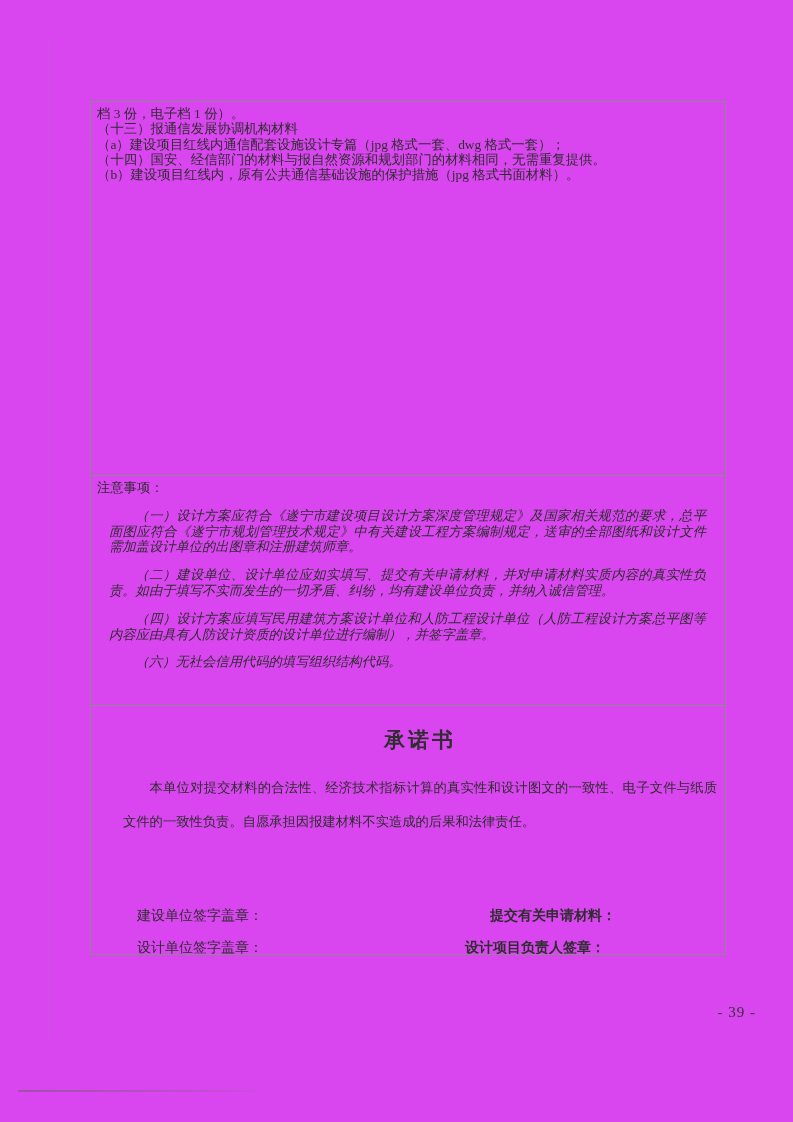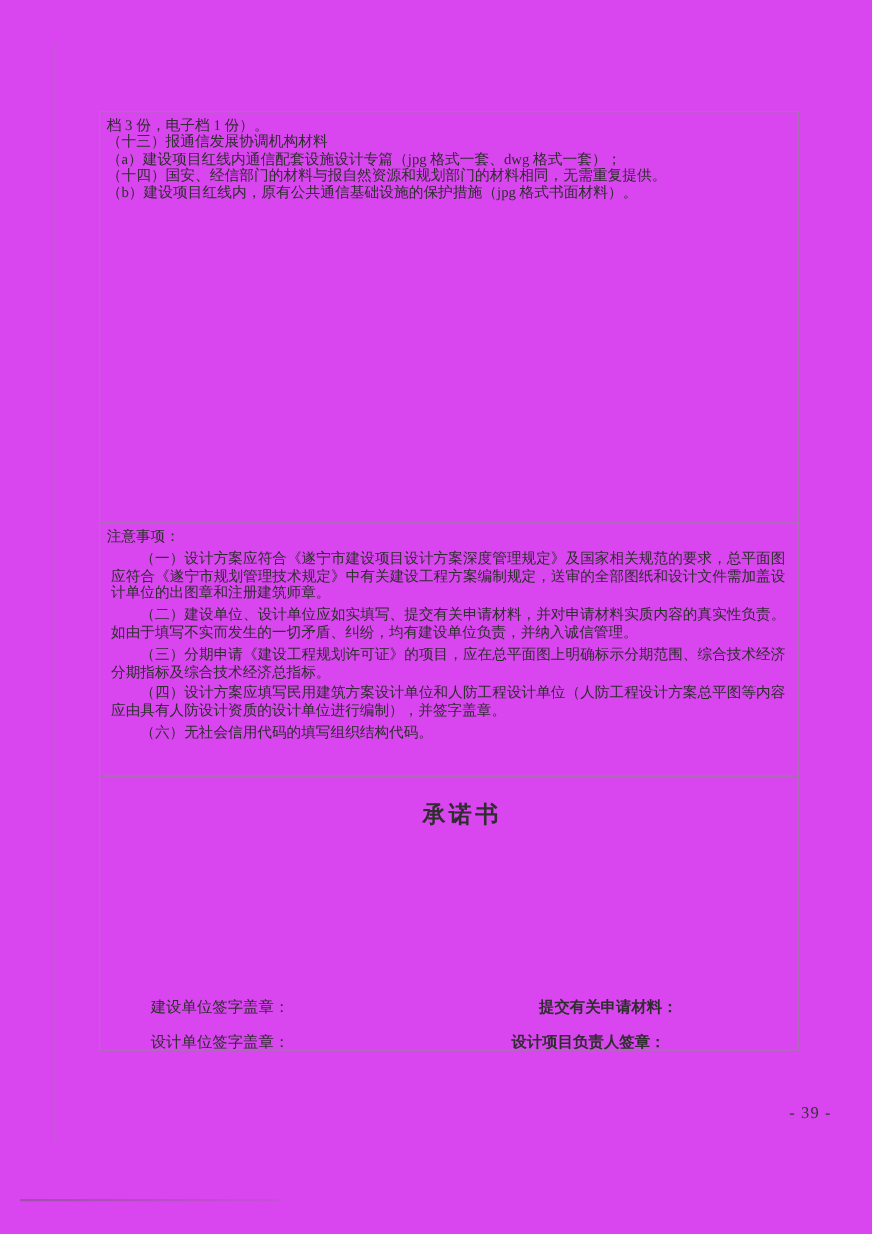--- a/index.html
+++ b/index.html
@@ -62,23 +62,24 @@
     height: 230px;
     border-bottom: 1px solid #8a8a8a;
     padding: 4px 7px 0 6px;
     font-size: 13.3px;
     line-height: 15.8px;
   }
   .section-notes .notes-heading {
     margin-bottom: 2px;
   }
   .section-notes p.note {
-    margin: 4px;
+    margin: 12px;
     text-indent: 2em;
     text-align: justify;
+    font-style: italic;
   }
   .section-commitment {
     position: relative;
     height: 248px;
     margin-left: 24px;
   }
   .commitment-title {
     text-align: center;
     font-size: 21px;
     font-weight: 600;
@@ -138,28 +139,28 @@
       <div>（十三）报通信发展协调机构材料</div>
       <div>（a）建设项目红线内通信配套设施设计专篇（jpg 格式一套、dwg 格式一套）；</div>
       <div>（十四）国安、经信部门的材料与报自然资源和规划部门的材料相同，无需重复提供。</div>
       <div>（b）建设项目红线内，原有公共通信基础设施的保护措施（jpg 格式书面材料）。</div>
     </div>
 
     <div class="section section-notes">
       <div class="notes-heading">注意事项：</div>
       <p class="note">（一）设计方案应符合《遂宁市建设项目设计方案深度管理规定》及国家相关规范的要求，总平面图应符合《遂宁市规划管理技术规定》中有关建设工程方案编制规定，送审的全部图纸和设计文件需加盖设计单位的出图章和注册建筑师章。</p>
       <p class="note">（二）建设单位、设计单位应如实填写、提交有关申请材料，并对申请材料实质内容的真实性负责。如由于填写不实而发生的一切矛盾、纠纷，均有建设单位负责，并纳入诚信管理。</p>
-      <p class="note">（三）分期申请《建设工程规划许可证》的项目，应在总平面图上明确标示分期范围、综合技术经济分期指标及综合技术经济总指标。</p>
       <p class="note">（四）设计方案应填写民用建筑方案设计单位和人防工程设计单位（人防工程设计方案总平图等内容应由具有人防设计资质的设计单位进行编制），并签字盖章。</p>
       <p class="note">（六）无社会信用代码的填写组织结构代码。</p>
 
     </div>
 
     <div class="section section-commitment">
       <div class="commitment-title">承诺书</div>
+      <p class="commitment-body">本单位对提交材料的合法性、经济技术指标计算的真实性和设计图文的一致性、电子文件与纸质文件的一致性负责。自愿承担因报建材料不实造成的后果和法律责任。</p>
 
       <div class="sig-row sig-row-1">
         <span class="sig-left">建设单位签字盖章：</span>
         <span class="sig-right">提交有关申请材料：</span>
       </div>
       <div class="sig-row sig-row-2">
         <span class="sig-left">设计单位签字盖章：</span>
         <span class="sig-right">设计项目负责人签章：</span>
       </div>
     </div>

